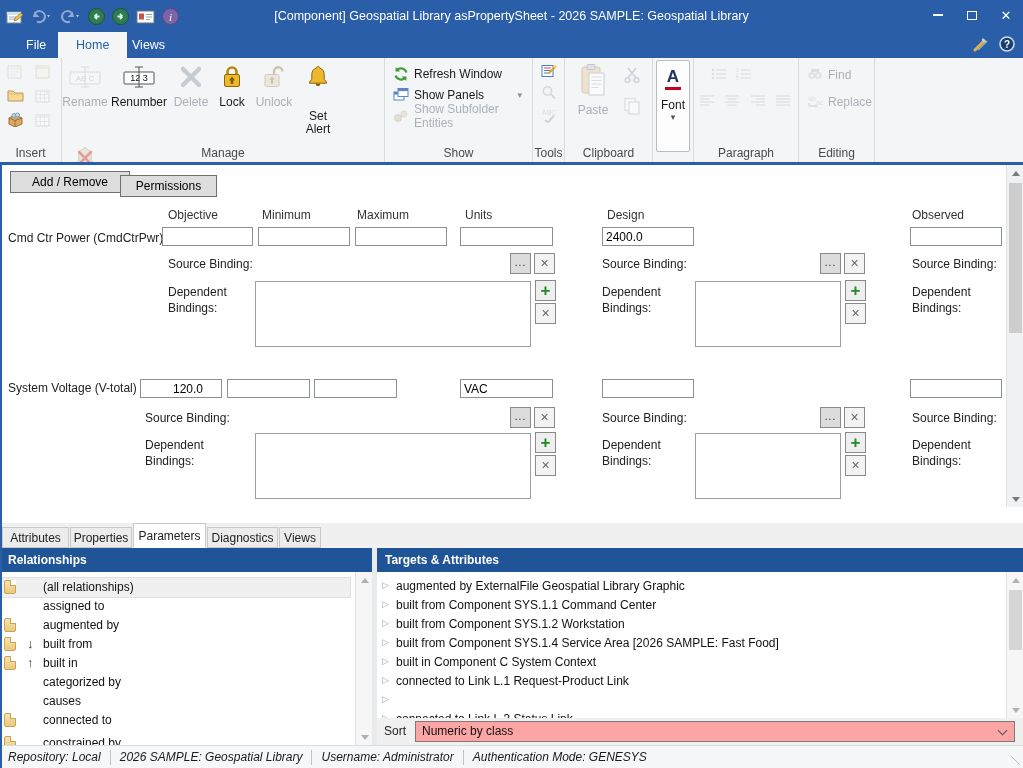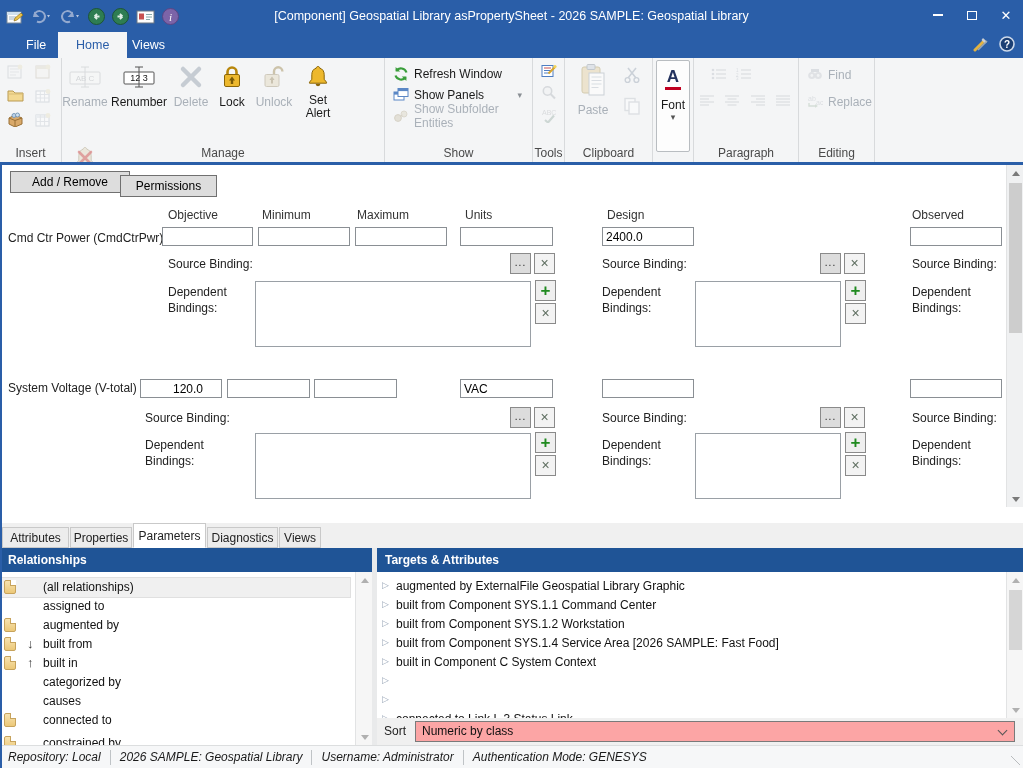--- a/index.html
+++ b/index.html
@@ -271,21 +271,21 @@
             <rect x="5" y="11.5" width="14" height="12" rx="1.4" fill="#edd79a" stroke="#b09452"></rect>
             <path d="M12 13.5 l2.6 3.6 h-1.6 v3.4 h-2 v-3.4 H9.4 z" fill="#a8862a"></path>
           </svg>
         <div class="blabel">Unlock</div>
       </div>
       <div class="bigbtn" style="width:44px;">
         <svg width="26" height="28">
             <path d="M13 3.5 c1 0 1.7 .7 1.7 1.6 c2.9 .8 4.5 3.3 4.5 6.6 v4.6 l2.3 2.9 v1 H4.5 v-1 l2.3 -2.9 v-4.6 c0 -3.3 1.6 -5.8 4.5 -6.6 c0 -.9 .7 -1.6 1.7 -1.6 z" fill="#edb82d" stroke="#8a6508"></path>
             <path d="M10.6 20.8 a2.4 2.4 0 0 0 4.8 0 z" fill="#8a6508"></path>
           </svg>
-        <div class="blabel" style="width:42px;margin:0 auto;">Set Alert</div>
+        <div class="blabel" style="width:42px;margin:16px auto;">Set Alert</div>
       </div>
       <div class="bigbtn disabled" style="width:46px;">
         <svg width="26" height="28">
             <g class="dim">
               <path d="M13 3.5 c1 0 1.7 .7 1.7 1.6 c2.9 .8 4.5 3.3 4.5 6.6 v4.6 l2.3 2.9 v1 H4.5 v-1 l2.3 -2.9 v-4.6 c0 -3.3 1.6 -5.8 4.5 -6.6 c0 -.9 .7 -1.6 1.7 -1.6 z" fill="#edd79a" stroke="#b09452"></path>
             </g>
             <path d="M7 8 L19 20 M19 8 L7 20" stroke="#dc8a8a" stroke-width="2.6" stroke-linecap="round" opacity=".75"></path>
           </svg>
         <div class="blabel" style="width:42px;margin:0 auto;">Clear Alert</div>
       </div>
@@ -589,20 +589,21 @@
     <div class="tgt-item" style="top:63px;">
       <span class="tgt-exp">▷</span>
       <span class="tgt-label">built from Component SYS.1.4 Service Area [2026 SAMPLE: Fast Food]</span>
     </div>
     <div class="tgt-item" style="top:82px;">
       <span class="tgt-exp">▷</span>
       <span class="tgt-label">built in Component C System Context</span>
     </div>
     <div class="tgt-item" style="top:101px;">
       <span class="tgt-exp">▷</span>
+      <span class="tgt-label">connected to Link L.1 Request-Product Link</span>
     </div>
     <div class="tgt-item" style="top:120px;">
       <span class="tgt-exp">▷</span>
     </div>
     <div class="tgt-item" style="top:139px;">
       <span class="tgt-exp">▷</span>
       <span class="tgt-label">connected to Link L.3 Status Link</span>
     </div>
     <div class="vscroll" style="height:146px;background:#f6f6f6;">
       <div class="sbarrow" style="top:0;">

